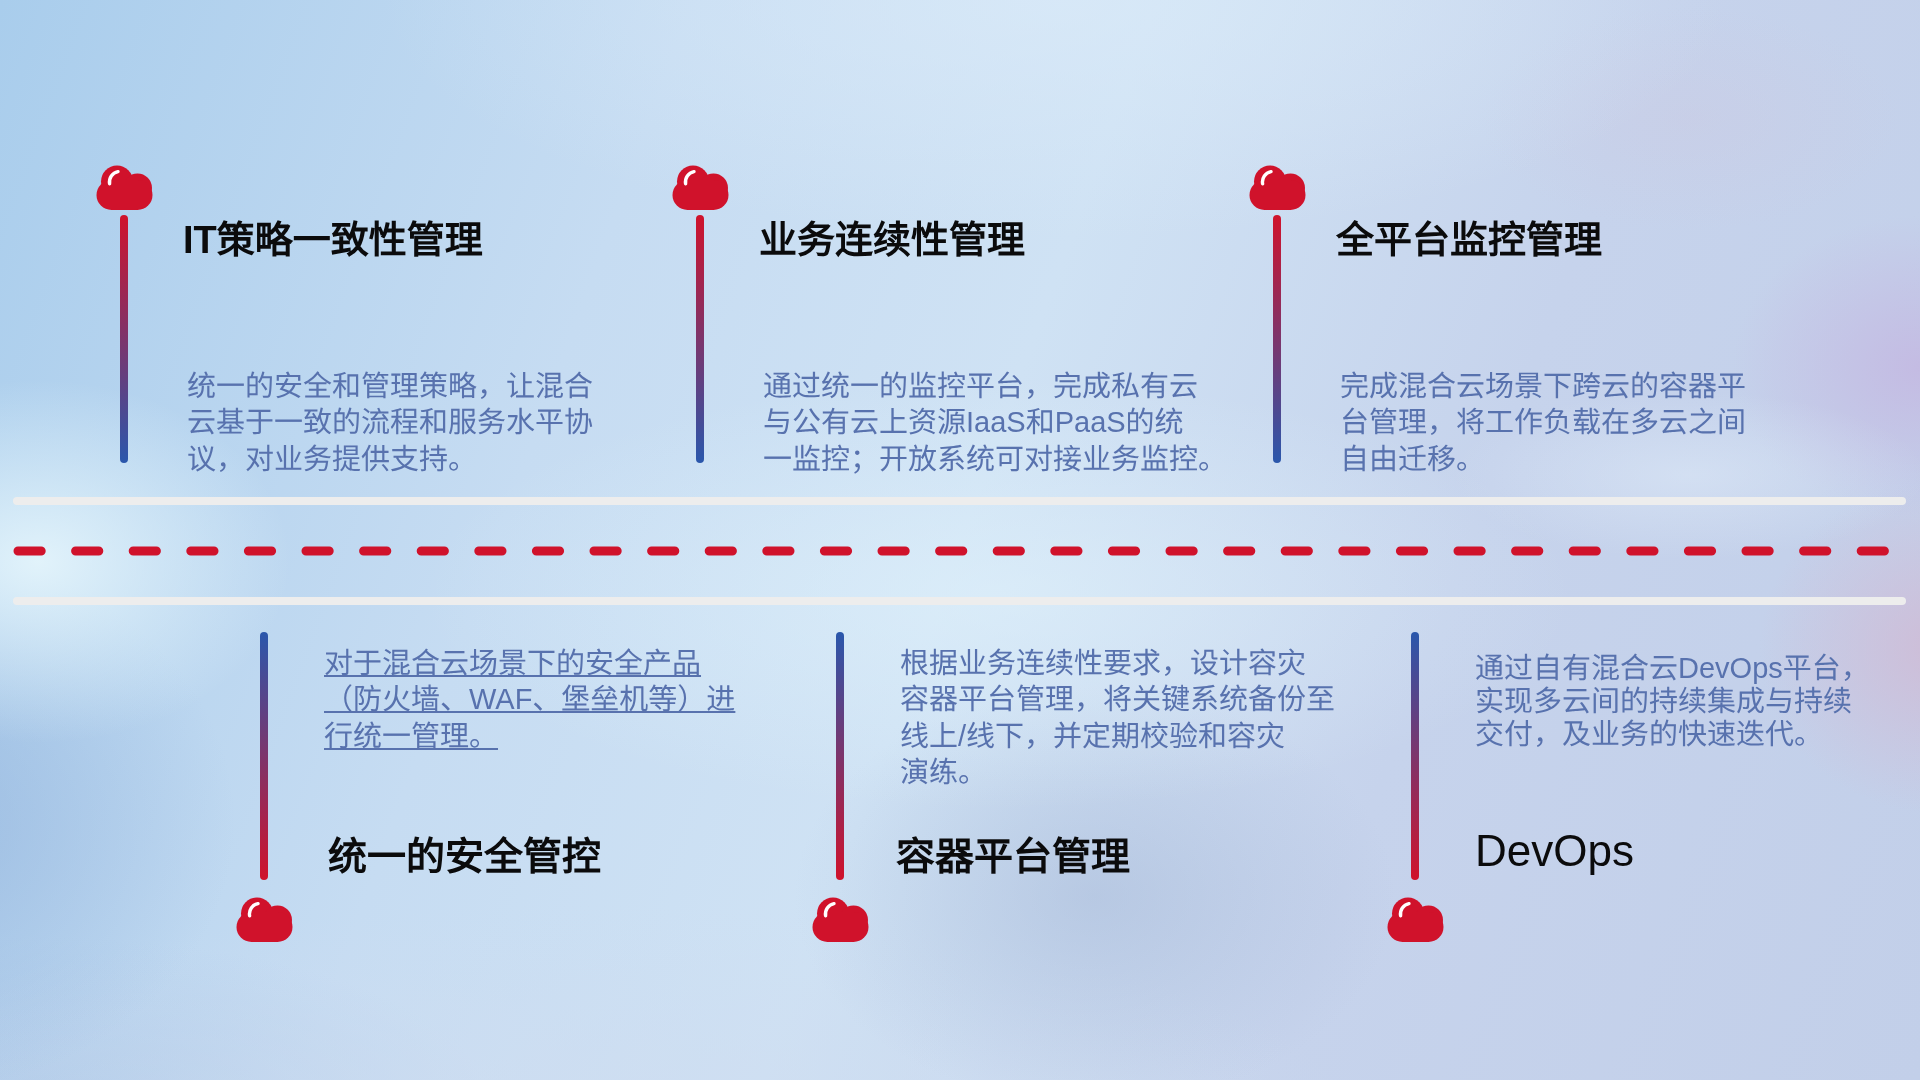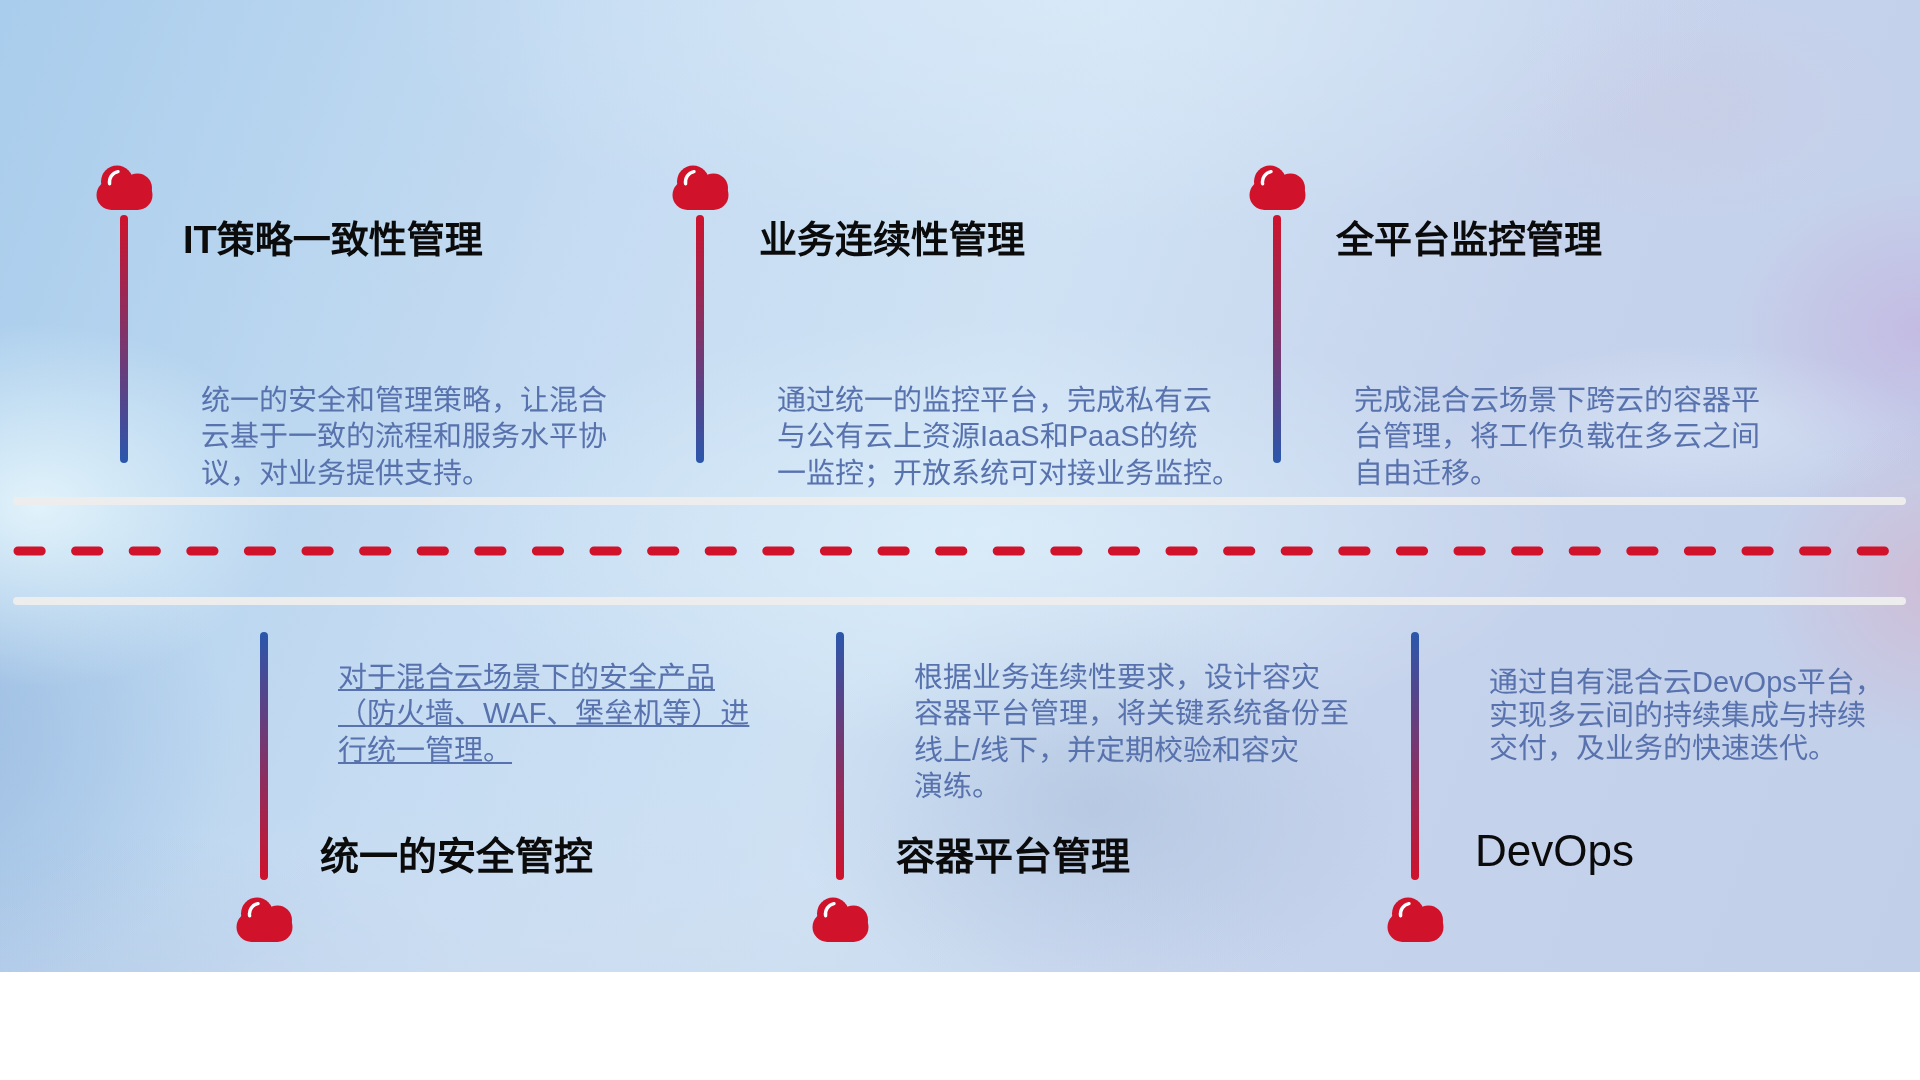--- a/index.html
+++ b/index.html
@@ -1,21 +1,21 @@
 <!DOCTYPE html>
 <html lang="zh-CN"><head>
 <meta charset="utf-8">
 <style>
   html, body { margin: 0; padding: 0; }
   body {
     width: 1920px; height: 1080px; overflow: hidden;
     font-family: "Liberation Sans", sans-serif;
   }
   .canvas {
-    position: relative; width: 1920px; height: 972px; overflow: hidden;
+    position: relative; width: 1920px; height: 1080px; overflow: hidden;
     background:
       radial-gradient(ellipse 360px 260px at 2% 52%, rgba(230,246,252,0.90), rgba(230,246,252,0) 70%),
       radial-gradient(ellipse 800px 300px at 52% 55%, rgba(225,243,252,0.60), rgba(225,243,252,0) 72%),
       radial-gradient(ellipse 900px 320px at 55% 0%, rgba(219,235,249,0.70), rgba(219,235,249,0) 75%),
       radial-gradient(ellipse 300px 160px at 88% 11%, rgba(206,198,222,0.30), rgba(206,198,222,0) 70%),
       radial-gradient(ellipse 340px 120px at 88% 44%, rgba(228,240,251,0.45), rgba(228,240,251,0) 70%),
       radial-gradient(ellipse 260px 210px at 100% 34%, rgba(196,185,226,0.90), rgba(196,185,226,0) 72%),
       radial-gradient(ellipse 250px 230px at 101% 60%, rgba(211,181,208,0.70), rgba(211,181,208,0) 72%),
       radial-gradient(ellipse 430px 300px at 57% 83%, rgba(148,168,203,0.35), rgba(148,168,203,0) 70%),
       radial-gradient(ellipse 460px 380px at -5% 76%, rgba(140,173,217,0.60), rgba(140,173,217,0) 72%),
@@ -43,21 +43,21 @@
   .col-top .cloud { top: 164px; }
   .col-top .pole  { top: 215px; }
   .col-bot .pole  { top: 632px; }
   .col-bot .cloud { top: 896px; }
 
   .title {
     margin: 0; font-size: 38px; font-weight: 700; line-height: 46px;
     white-space: nowrap;
   }
   .desc {
-    margin: 18px; font-size: 29px; font-weight: 350; line-height: 36.5px;
+    margin: 4px; font-size: 29px; font-weight: 350; line-height: 36.5px;
     white-space: pre-line; width: 560px;
   }
   .col-top .title { left: 59px; top: 216.5px; }
   .col-top .desc  { left: 59px; top: 363.5px; }
   .col-bot .desc  { left: 56px; top: 640.5px; }
   .col-bot .title { left: 56px; top: 834px; font-size: 39px; }
 
   .c1 { left: 124px; }
   .c2 { left: 700px; }
   .c3 { left: 1277px; }
@@ -140,21 +140,21 @@
     <circle cx="21" cy="17.5" r="16"></circle>
     <circle cx="41.5" cy="24" r="14.5"></circle>
     <rect x="0.5" y="16" width="56" height="30" rx="15"></rect>
   </g>
   <path d="M 13.6 19.8 A 10.6 10.6 0 0 1 22 7.6" stroke="#ffffff" stroke-width="3.4" fill="none" stroke-linecap="round"></path>
 </svg>
       </div>
     <p class="desc" style="color: rgb(88, 114, 174); text-decoration: underline;">对于混合云场景下的安全产品
 （防火墙、WAF、堡垒机等）进
 行统一管理。</p>
-    <h2 class="title" style="color: rgb(11, 11, 12);">统一的安全管控</h2>
+    <h2 class="title" style="color: rgb(11, 11, 12); margin-left: 8px;">统一的安全管控</h2>
   </section>
   <section class="column col-bot c5">
     <div class="pole" style="background: linear-gradient(0deg, rgb(208, 18, 43) 0%, rgb(42, 87, 172) 100%);"></div>
     <div class="cloud">
 <svg width="57" height="46" viewBox="0 0 57 46">
   <g fill="#d0122b">
     <circle cx="21" cy="17.5" r="16"></circle>
     <circle cx="41.5" cy="24" r="14.5"></circle>
     <rect x="0.5" y="16" width="56" height="30" rx="15"></rect>
   </g>

